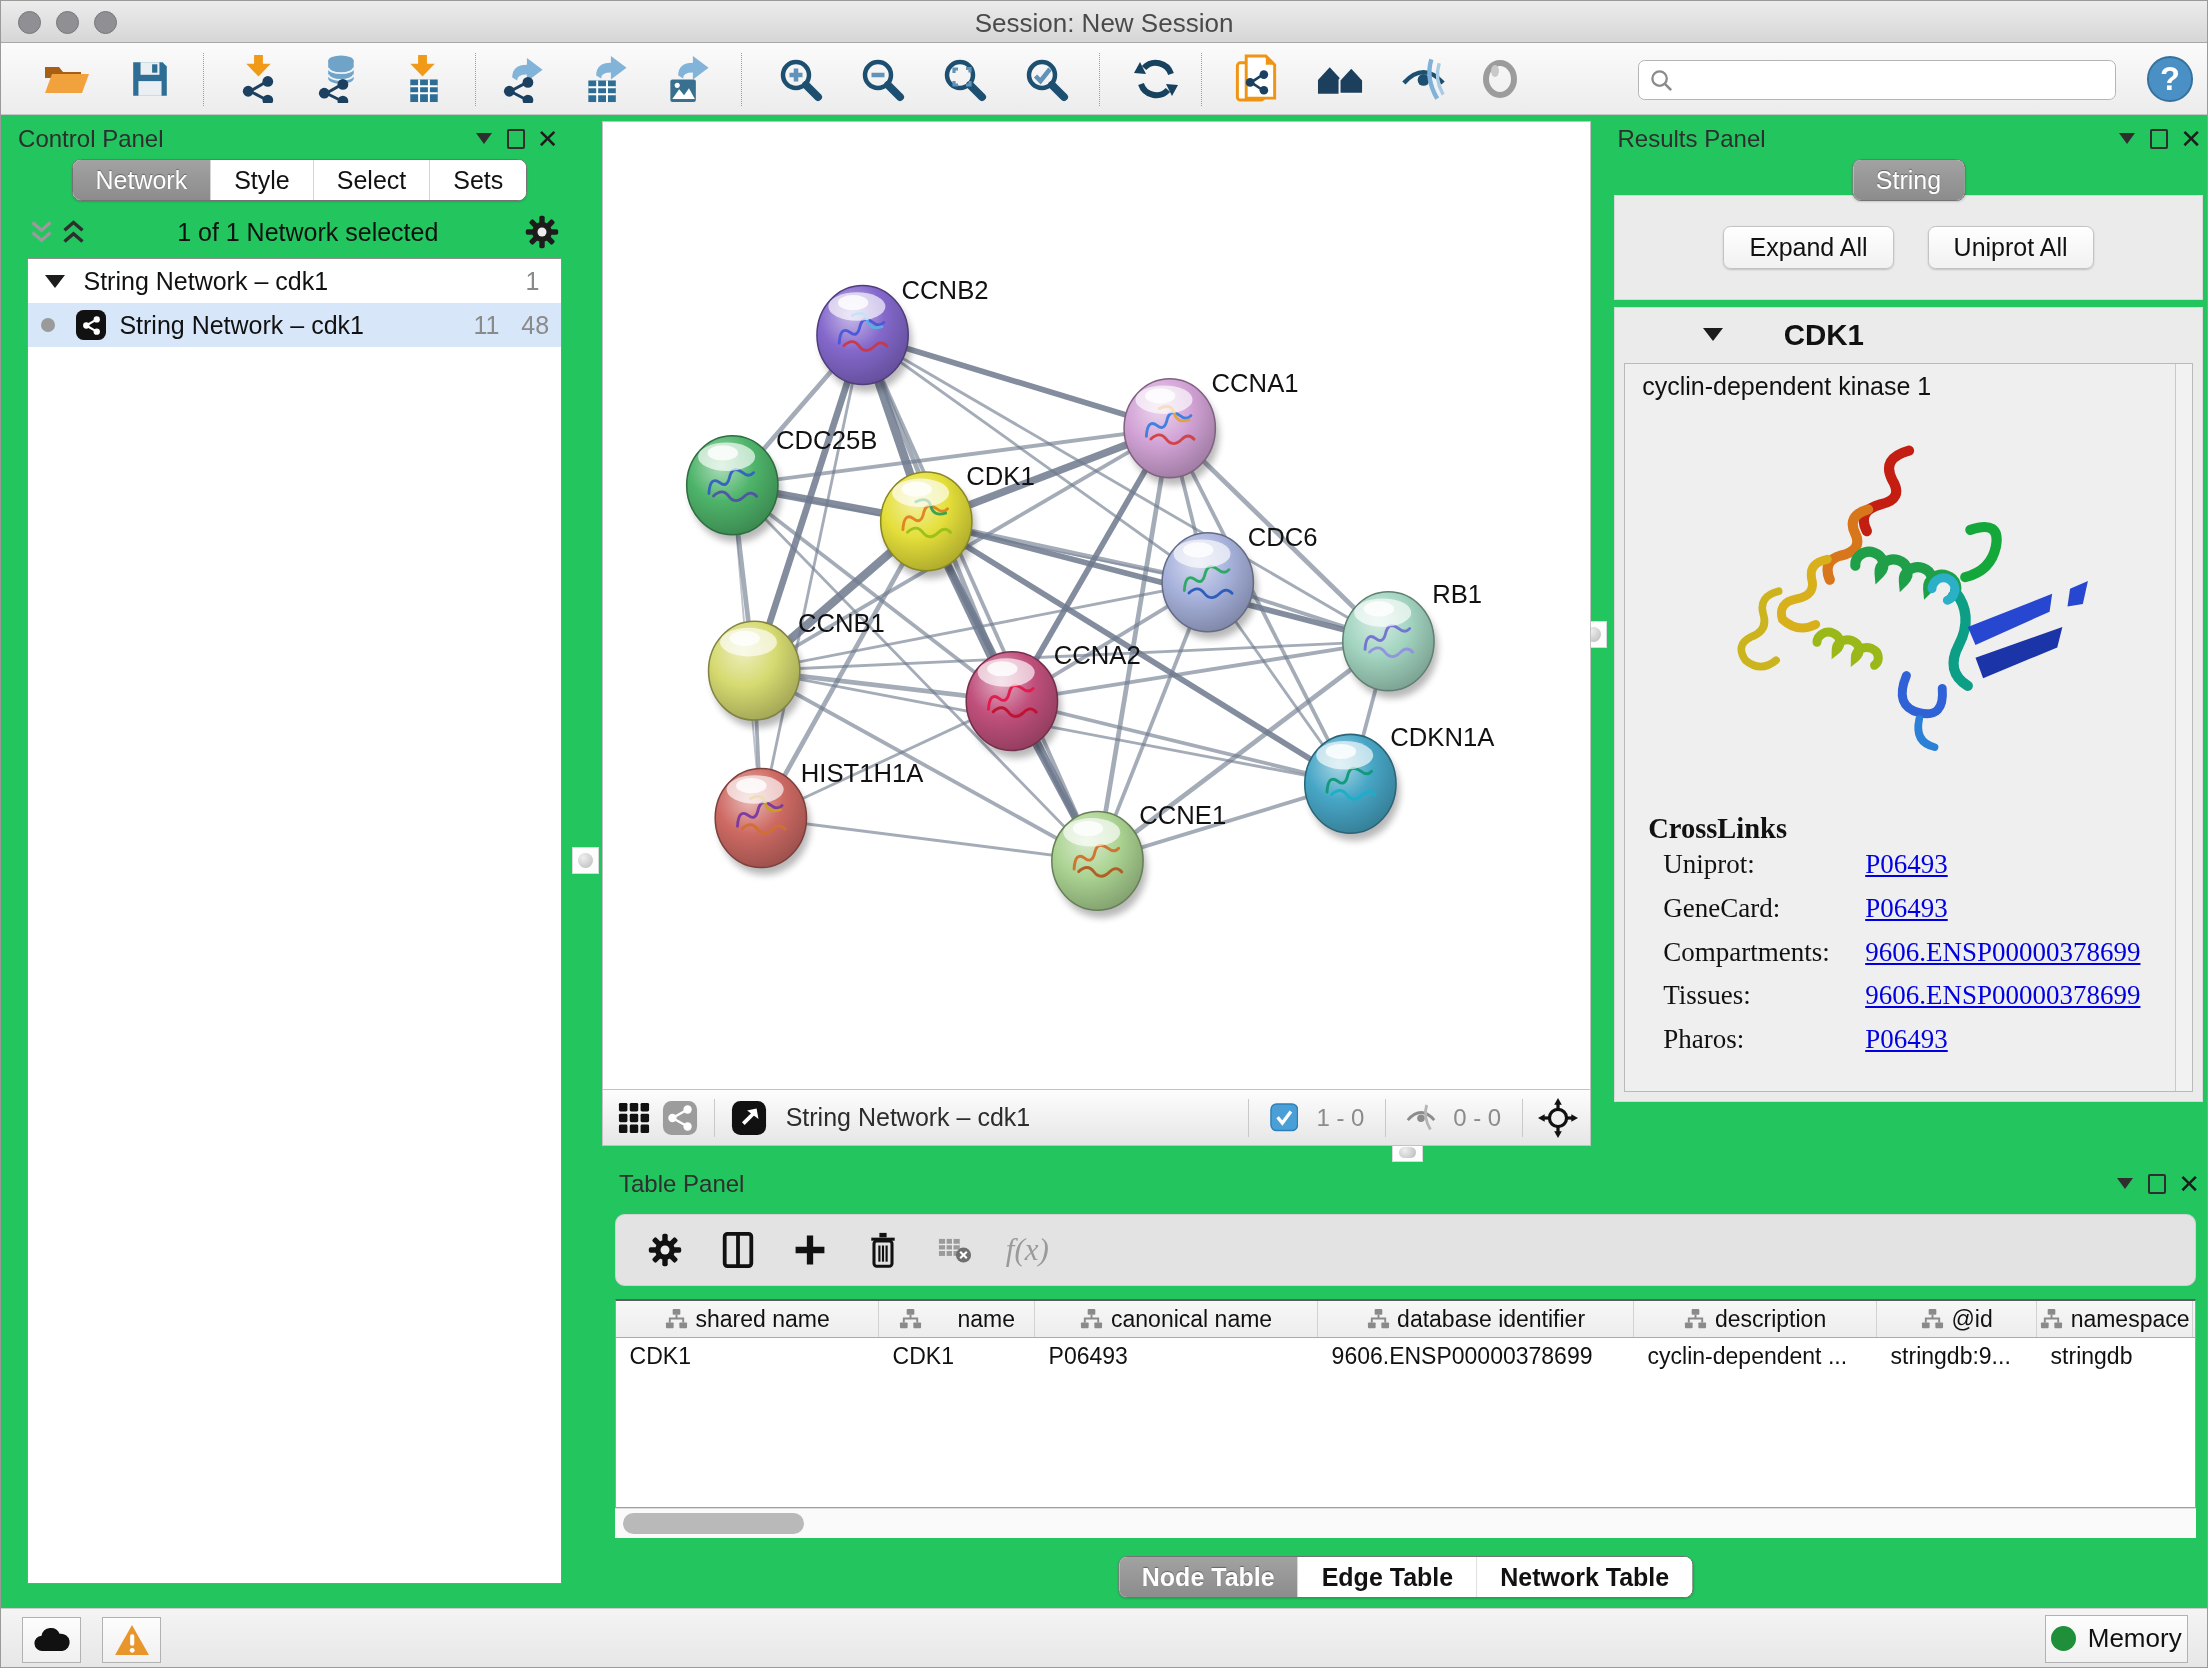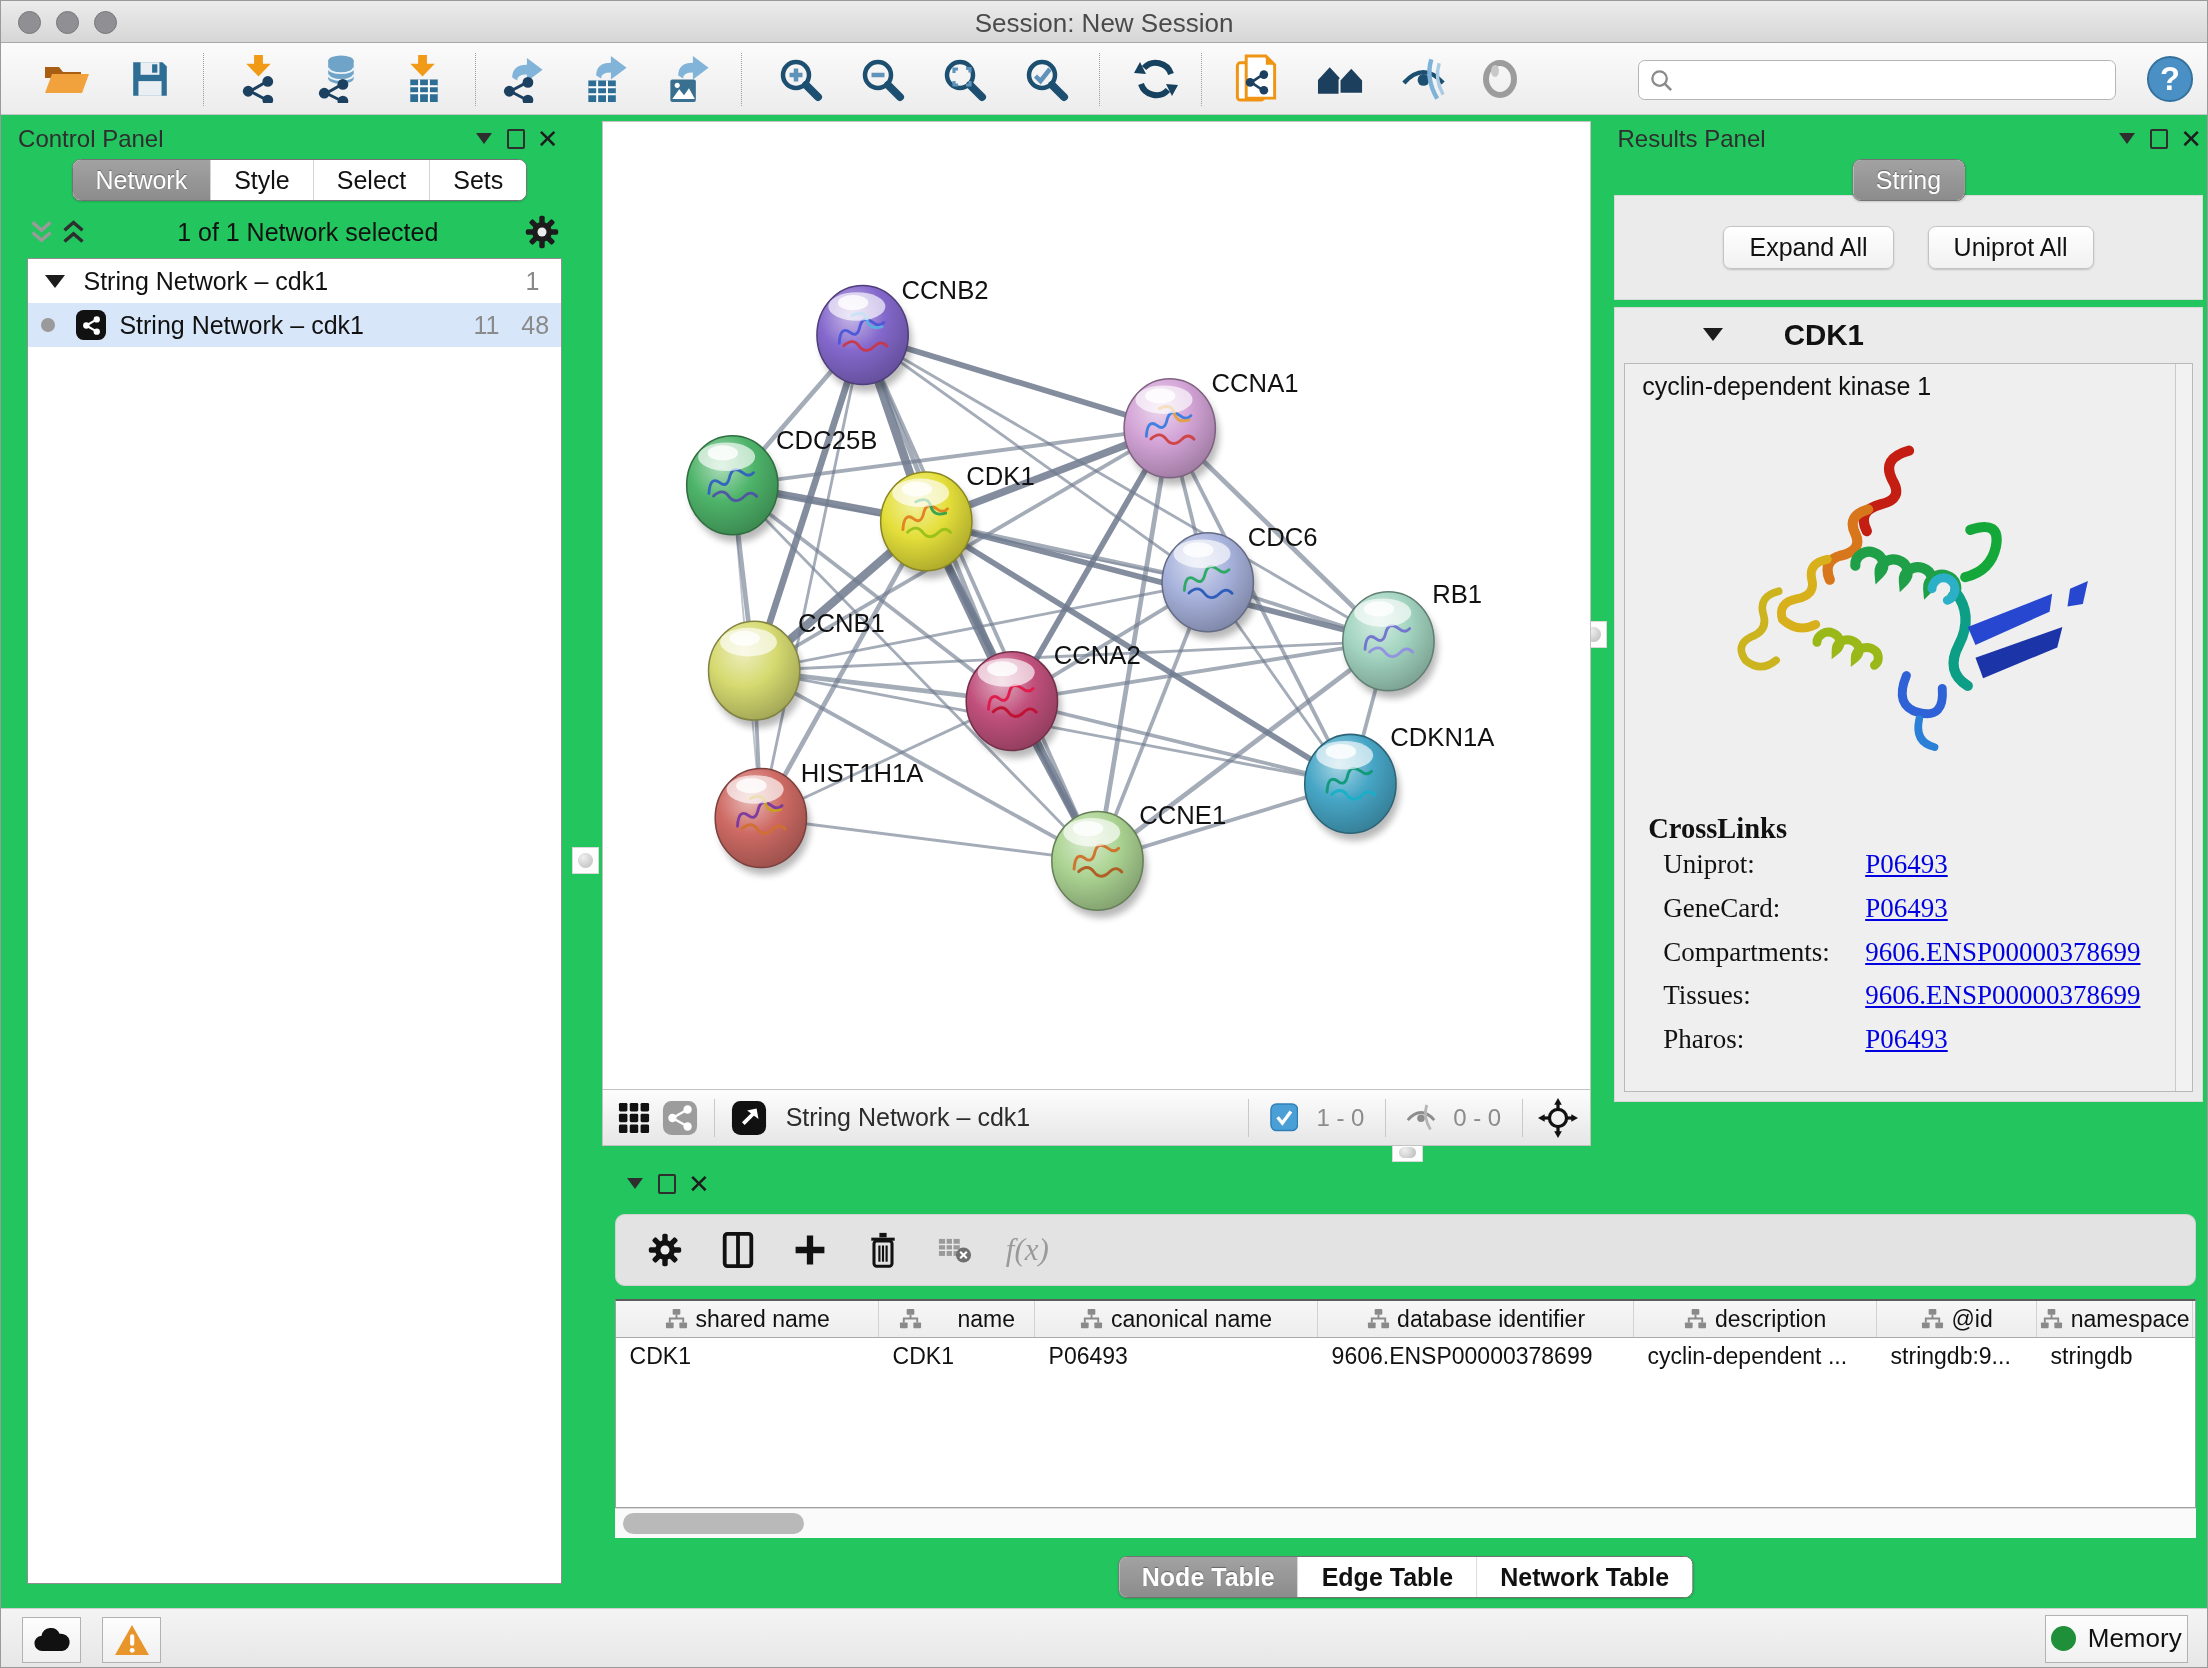--- a/index.html
+++ b/index.html
@@ -702,20 +702,21 @@
               <span class="xlink">P06493</span>
             </div>
           </div>
         <div class="rp-scroll"></div>
       </div>
     </div>
   </section>
 
   <section class="table-panel">
     <div class="tp-header">
+      <span class="panel-title">Table Panel</span>
       <span class="wctl">
           <span class="caret-down"></span>
         </span>
       <span class="wctl">
           <span class="float-box"></span>
         </span>
       <span class="wctl">
           <span class="close-x">✕</span>
         </span>
     </div>

